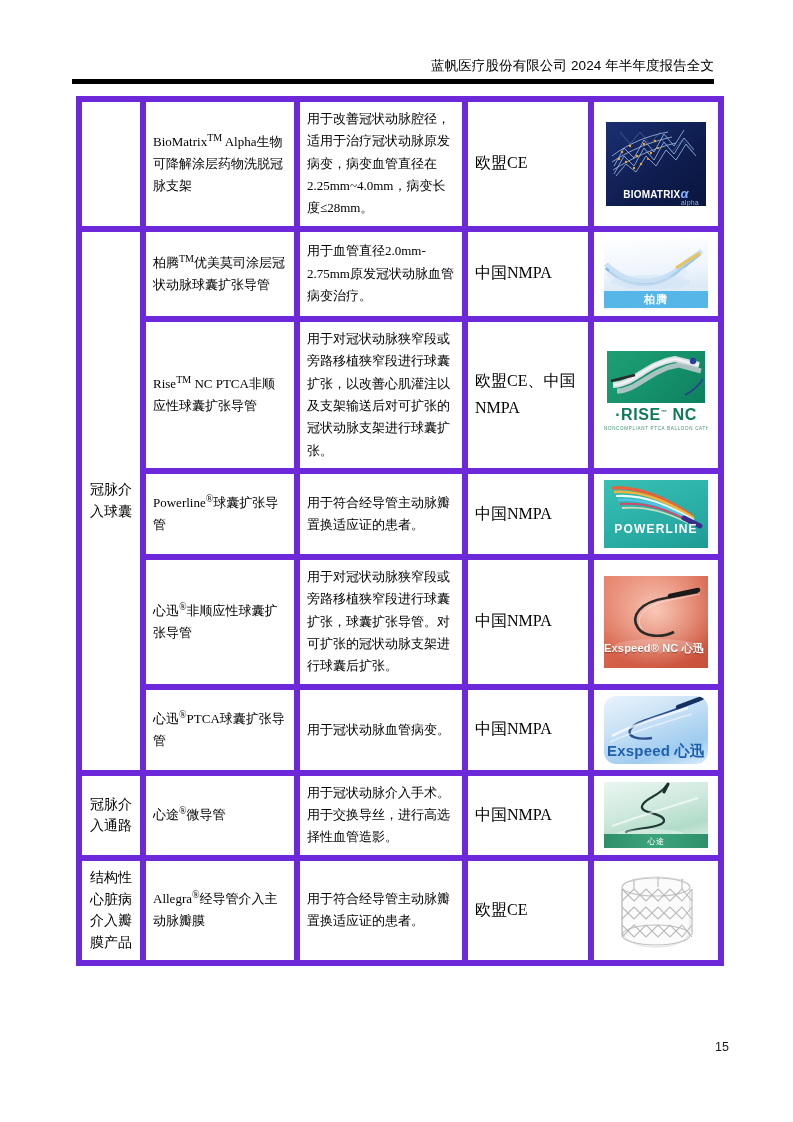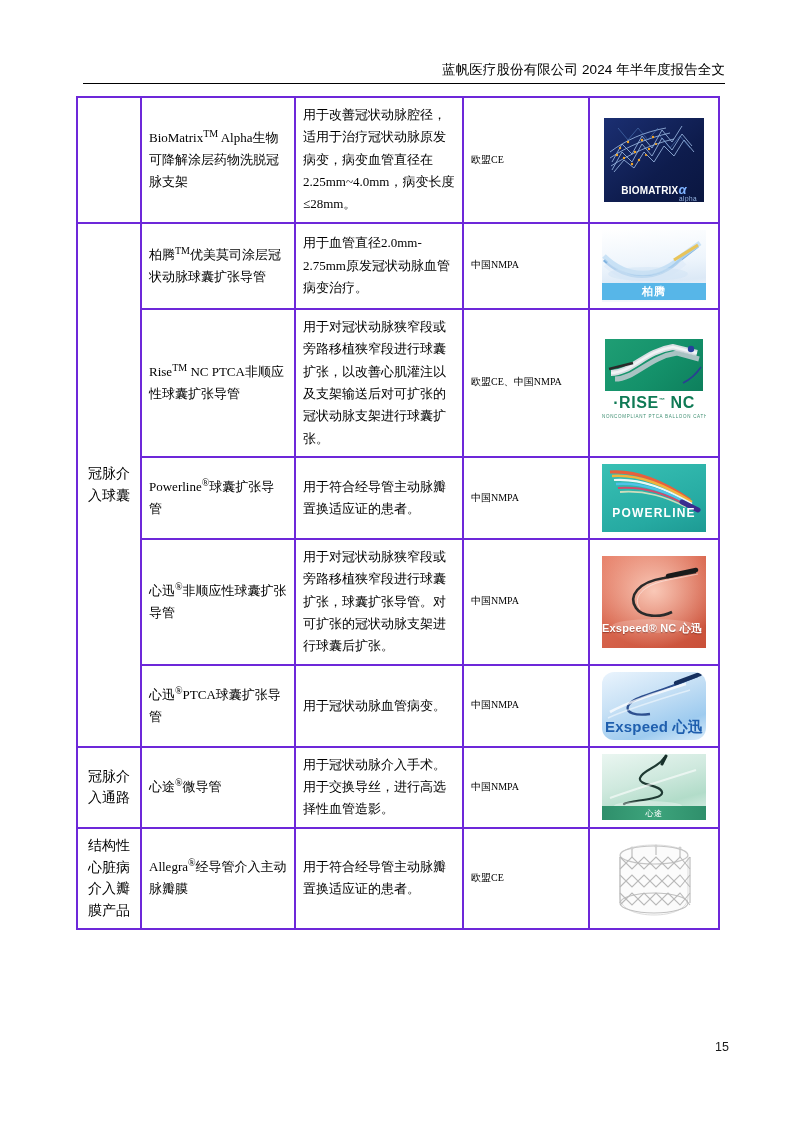--- a/index.html
+++ b/index.html
@@ -12,25 +12,25 @@
     height: 1122px;
     font-family: "Liberation Serif", "DejaVu Serif", serif;
     color: #000000;
     position: relative;
     overflow: hidden;
   }
 
   
   .page-header {
     position: absolute;
-    left: 83px;
+    left: 72px;
     top: 50px;
     width: 642px;
     height: 34px;
-    border-bottom: 1px solid #000000;
+    border-bottom: 5px solid #000000;
     box-sizing: border-box;
   }
   .header-title {
     position: absolute;
     right: 0;
     bottom: 4px;
     font-size: 13.5px;
     font-family: "Liberation Sans", "DejaVu Sans", sans-serif;
     letter-spacing: 0.1px;
     white-space: nowrap;
@@ -39,21 +39,21 @@
   
   .product-table {
     position: absolute;
     left: 76px;
     top: 96px;
     width: 642px;
     border-collapse: collapse;
     table-layout: fixed;
   }
   .product-table td {
-    border: 2px solid #6d28d9;
+    border: 6px solid #6d28d9;
     vertical-align: middle;
     padding: 6px 7px;
     box-sizing: border-box;
   }
 
   col.c-cat   { width: 64px; }
   col.c-name  { width: 154px; }
   col.c-desc  { width: 168px; }
   col.c-reg   { width: 126px; }
   col.c-img   { width: 130px; }
@@ -68,21 +68,21 @@
     font-size: 13px;
     line-height: 1.68;
     text-align: left;
   }
   .desc-cell {
     font-size: 13px;
     line-height: 1.72;
     text-align: left;
   }
   .reg-cell {
-    font-size: 10px;
+    font-size: 16px;
     line-height: 1.68;
     text-align: left;
   }
   .img-cell {
     padding: 4px;
     text-align: center;
   }
 
   sup.tm {
     font-size: 10px;

